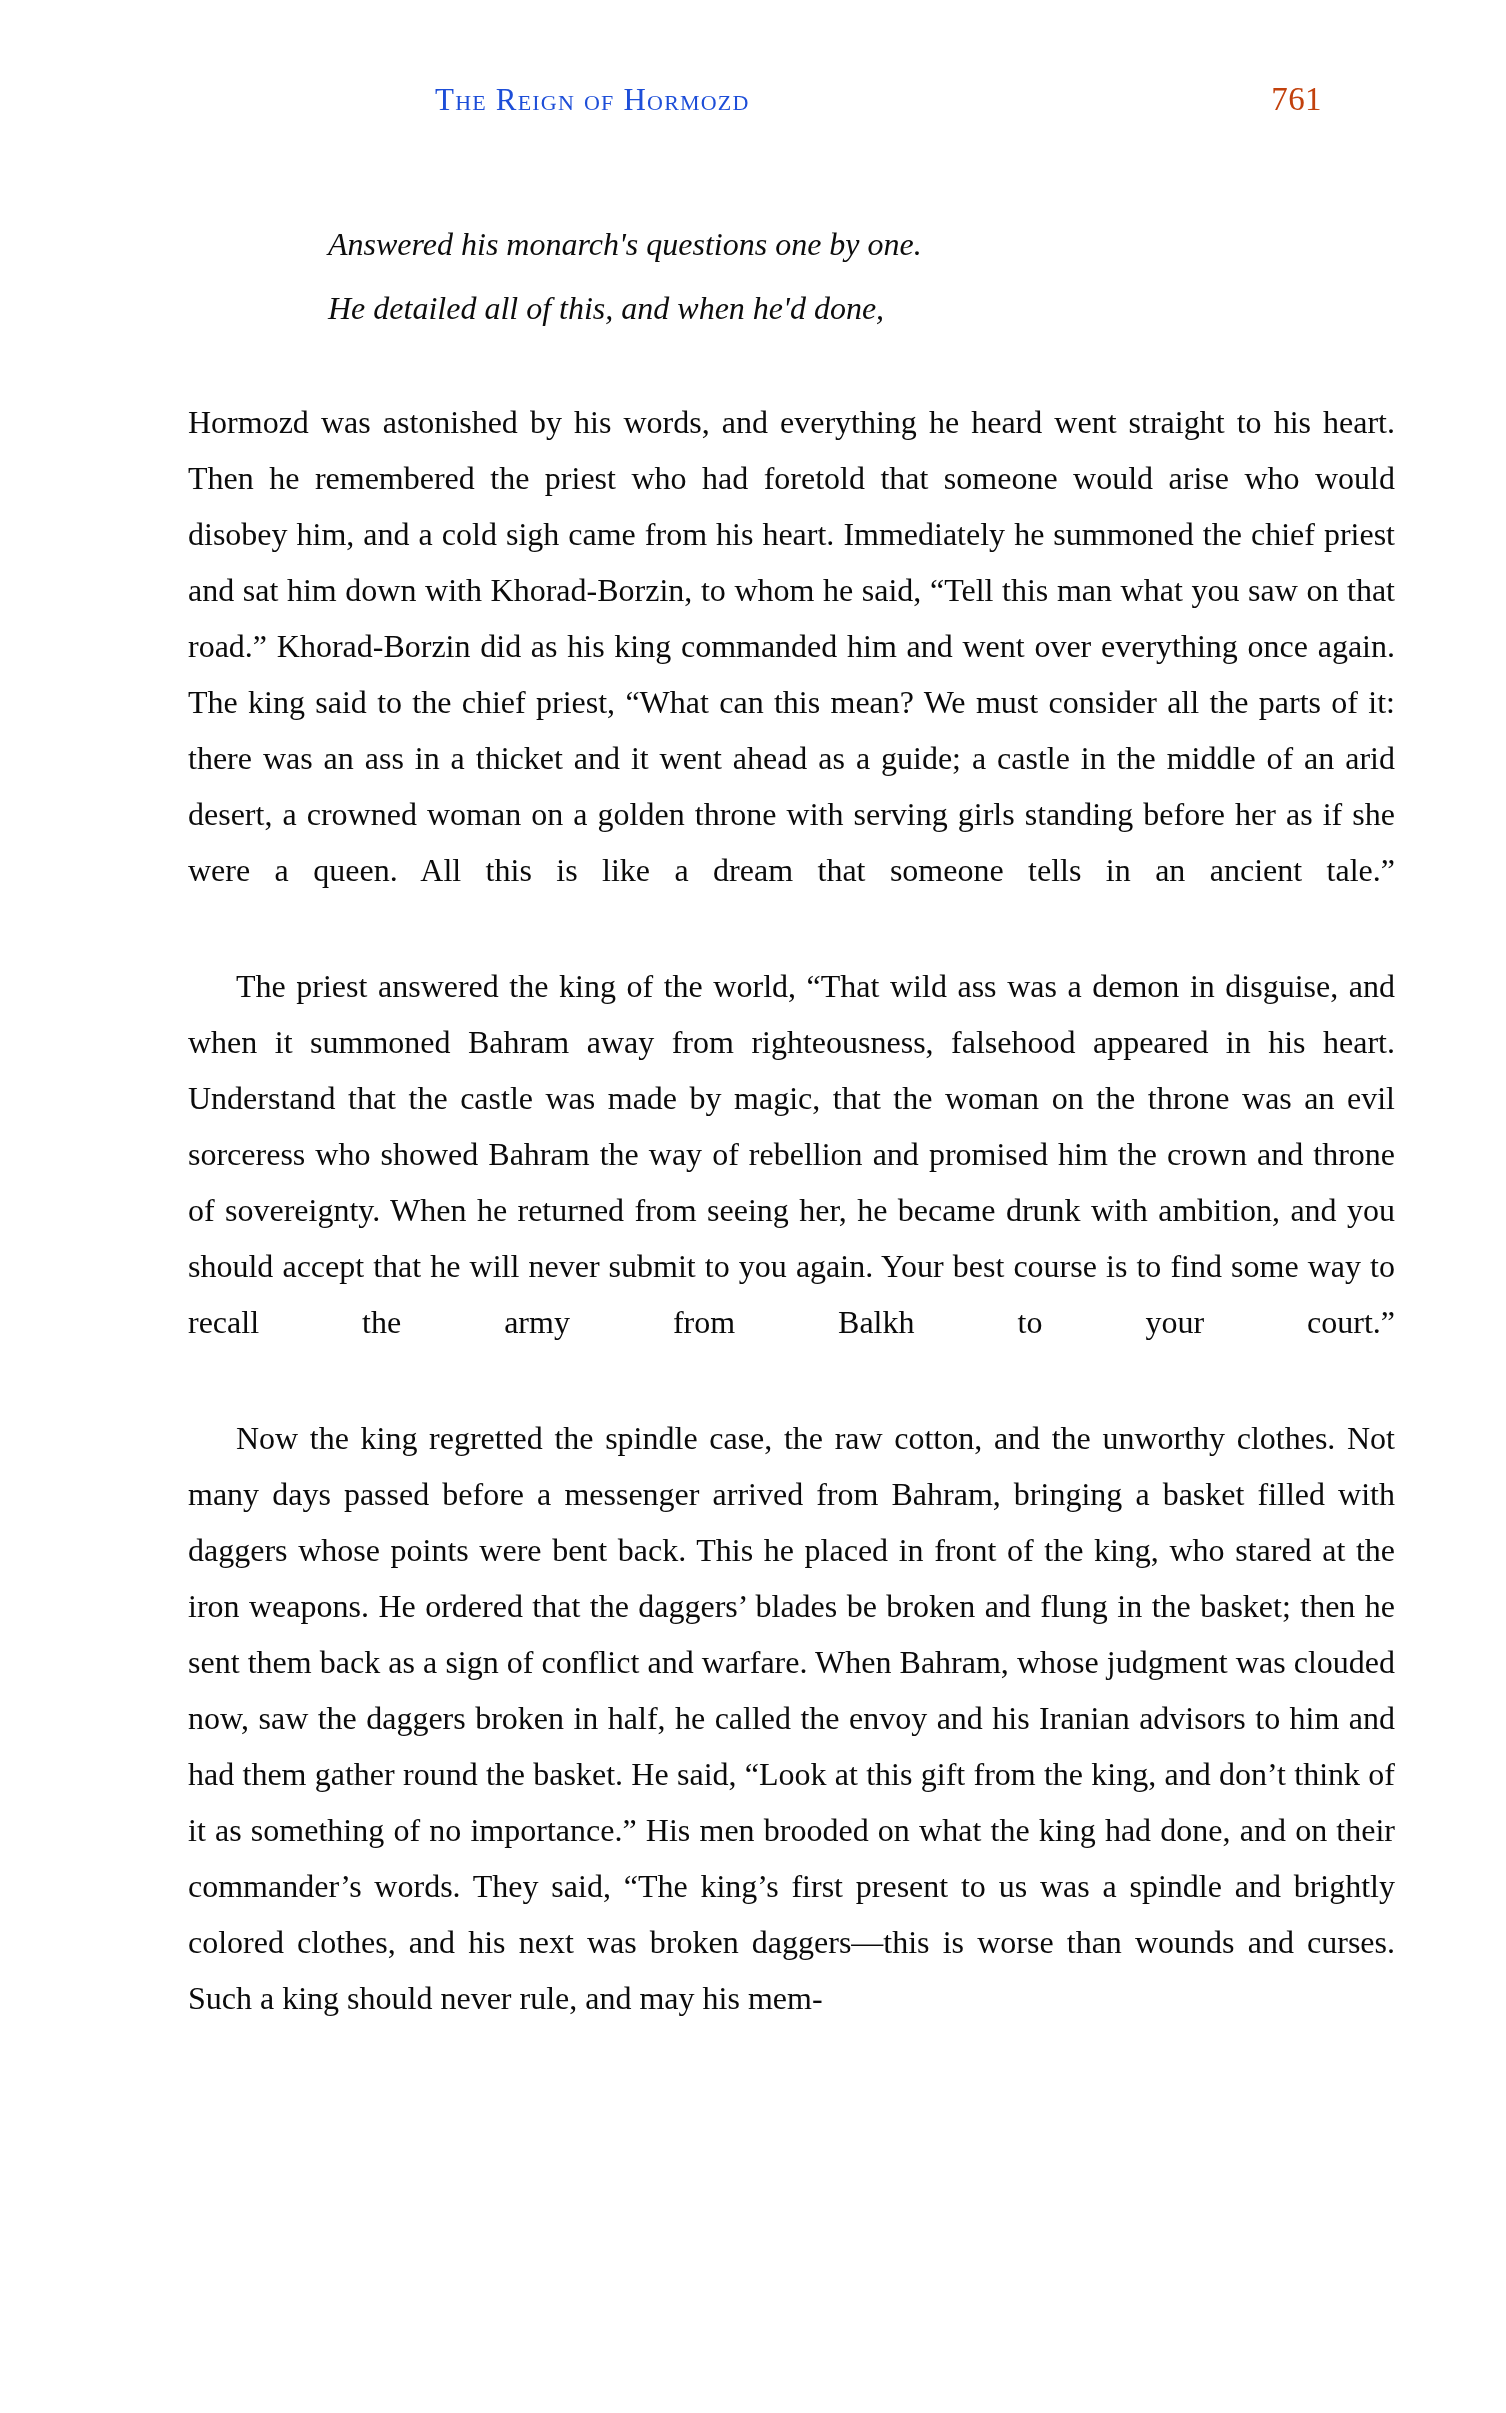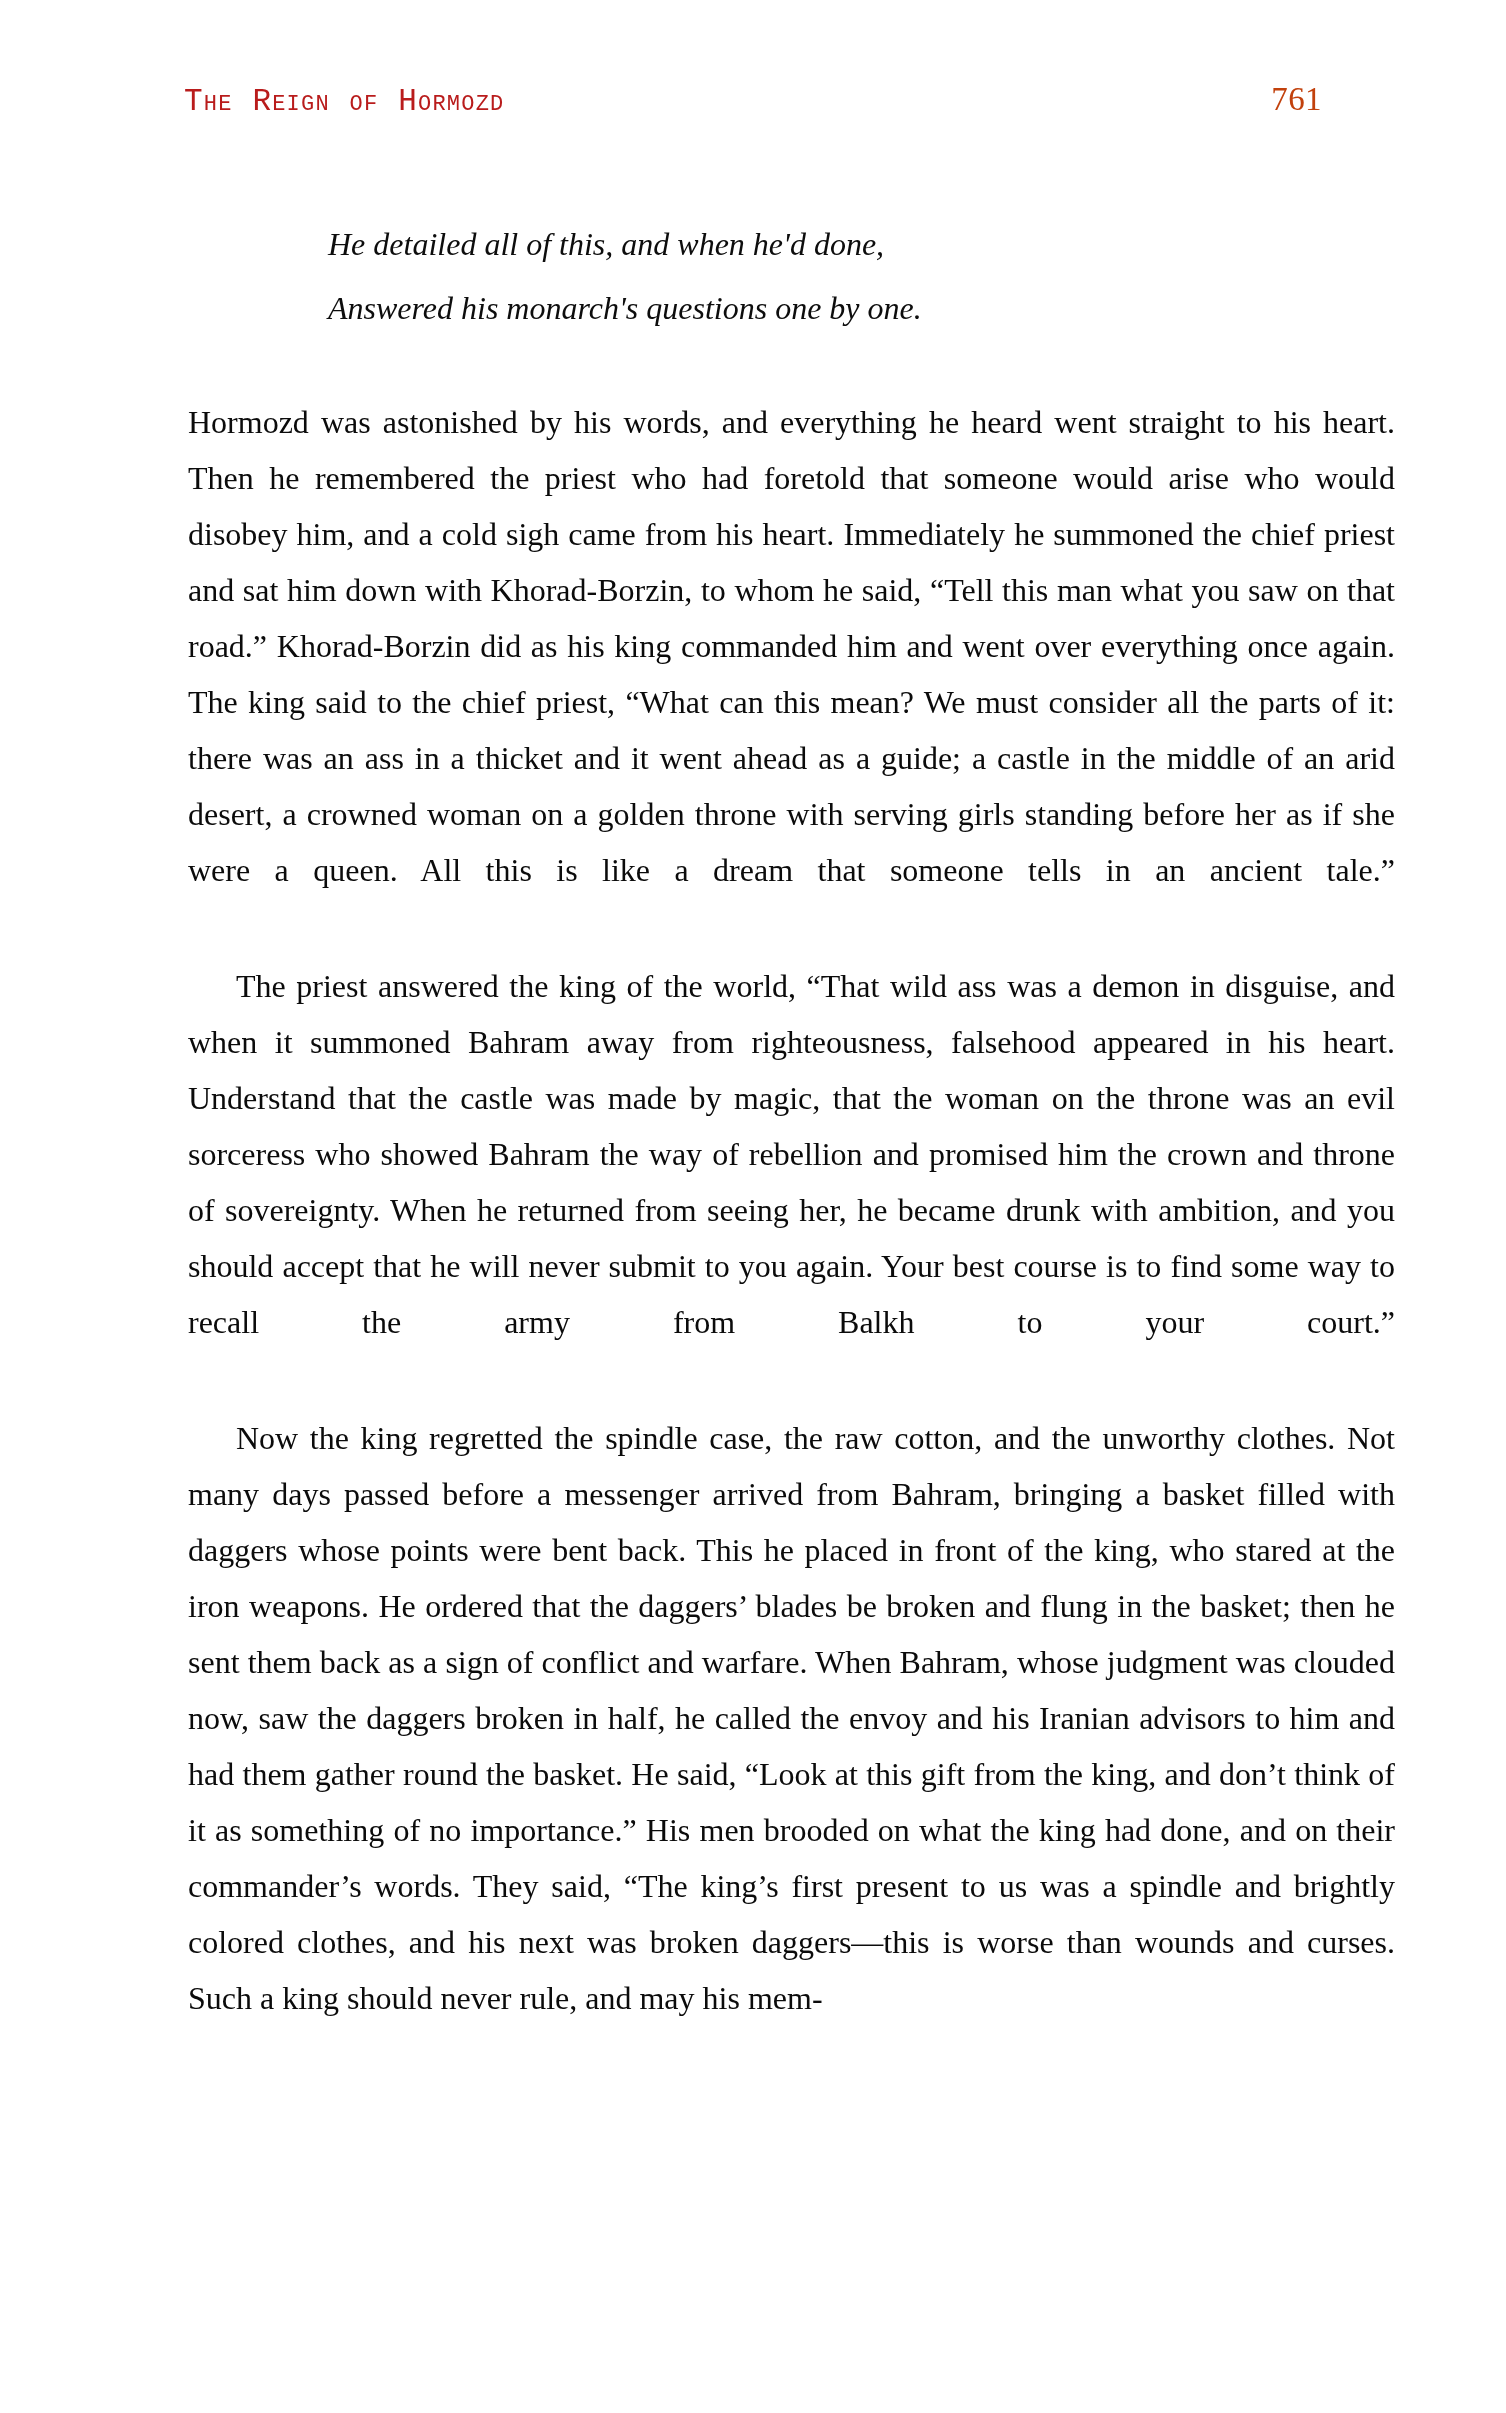--- a/index.html
+++ b/index.html
@@ -28,24 +28,24 @@
     height: 44px;
     display: flex;
     align-items: baseline;
     justify-content: space-between;
   }
 
   .running-head-title {
     font-variant: small-caps;
     font-size: 31px;
     letter-spacing: 1.2px;
-    color: #b91c1c;
+    color: #1d4ed8;
     white-space: nowrap;
     
-    font-family: Liberation Mono, monospace;
+    margin-left: 251px;
   }
 
   .running-head-folio {
     font-size: 33px;
     color: #c2410c;
     letter-spacing: 0.4px;
   }
 
   
   .verse {
@@ -102,22 +102,22 @@
 <body>
 
 <div class="page">
 
   <div class="running-head">
     <span class="running-head-title">The Reign of Hormozd</span>
     <span class="running-head-folio">761</span>
   </div>
 
   <div class="verse">
+    <span class="verse-line">Answered his monarch's questions one by one.</span>
     <span class="verse-line">He detailed all of this, and when he'd done,</span>
-    <span class="verse-line">Answered his monarch's questions one by one.</span>
   </div>
 
   <div class="body-text">
     <p>Hormozd was astonished by his words, and everything he heard went straight to his heart. Then he remembered the priest who had foretold that someone would arise who would disobey him, and a cold sigh came from his heart. Immediately he summoned the chief priest and sat him down with Khorad-Borzin, to whom he said, “Tell this man what you saw on that road.” Khorad-Borzin did as his king commanded him and went over everything once again. The king said to the chief priest, “What can this mean? We must consider all the parts of it: there was an ass in a thicket and it went ahead as a guide; a castle in the middle of an arid desert, a crowned woman on a golden throne with serving girls standing before her as if she were a queen. All this is like a dream that someone tells in an ancient tale.”</p>
     <p class="indented">The priest answered the king of the world, “That wild ass was a demon in disguise, and when it summoned Bahram away from righteousness, falsehood appeared in his heart. Understand that the castle was made by magic, that the woman on the throne was an evil sorceress who showed Bahram the way of rebellion and promised him the crown and throne of sovereignty. When he returned from seeing her, he became drunk with ambition, and you should accept that he will never submit to you again. Your best course is to find some way to recall the army from Balkh to your court.”</p>
     <p class="indented ragged-last">Now the king regretted the spindle case, the raw cotton, and the unworthy clothes. Not many days passed before a messenger arrived from Bahram, bringing a basket filled with daggers whose points were bent back. This he placed in front of the king, who stared at the iron weapons. He ordered that the daggers’ blades be broken and flung in the basket; then he sent them back as a sign of conflict and warfare. When Bahram, whose judgment was clouded now, saw the daggers broken in half, he called the envoy and his Iranian advisors to him and had them gather round the basket. He said, “Look at this gift from the king, and don’t think of it as something of no importance.” His men brooded on what the king had done, and on their commander’s words. They said, “The king’s first present to us was a spindle and brightly colored clothes, and his next was broken daggers—this is worse than wounds and curses. Such a king should never rule, and may his mem-</p>
   </div>
 
 </div>
 

